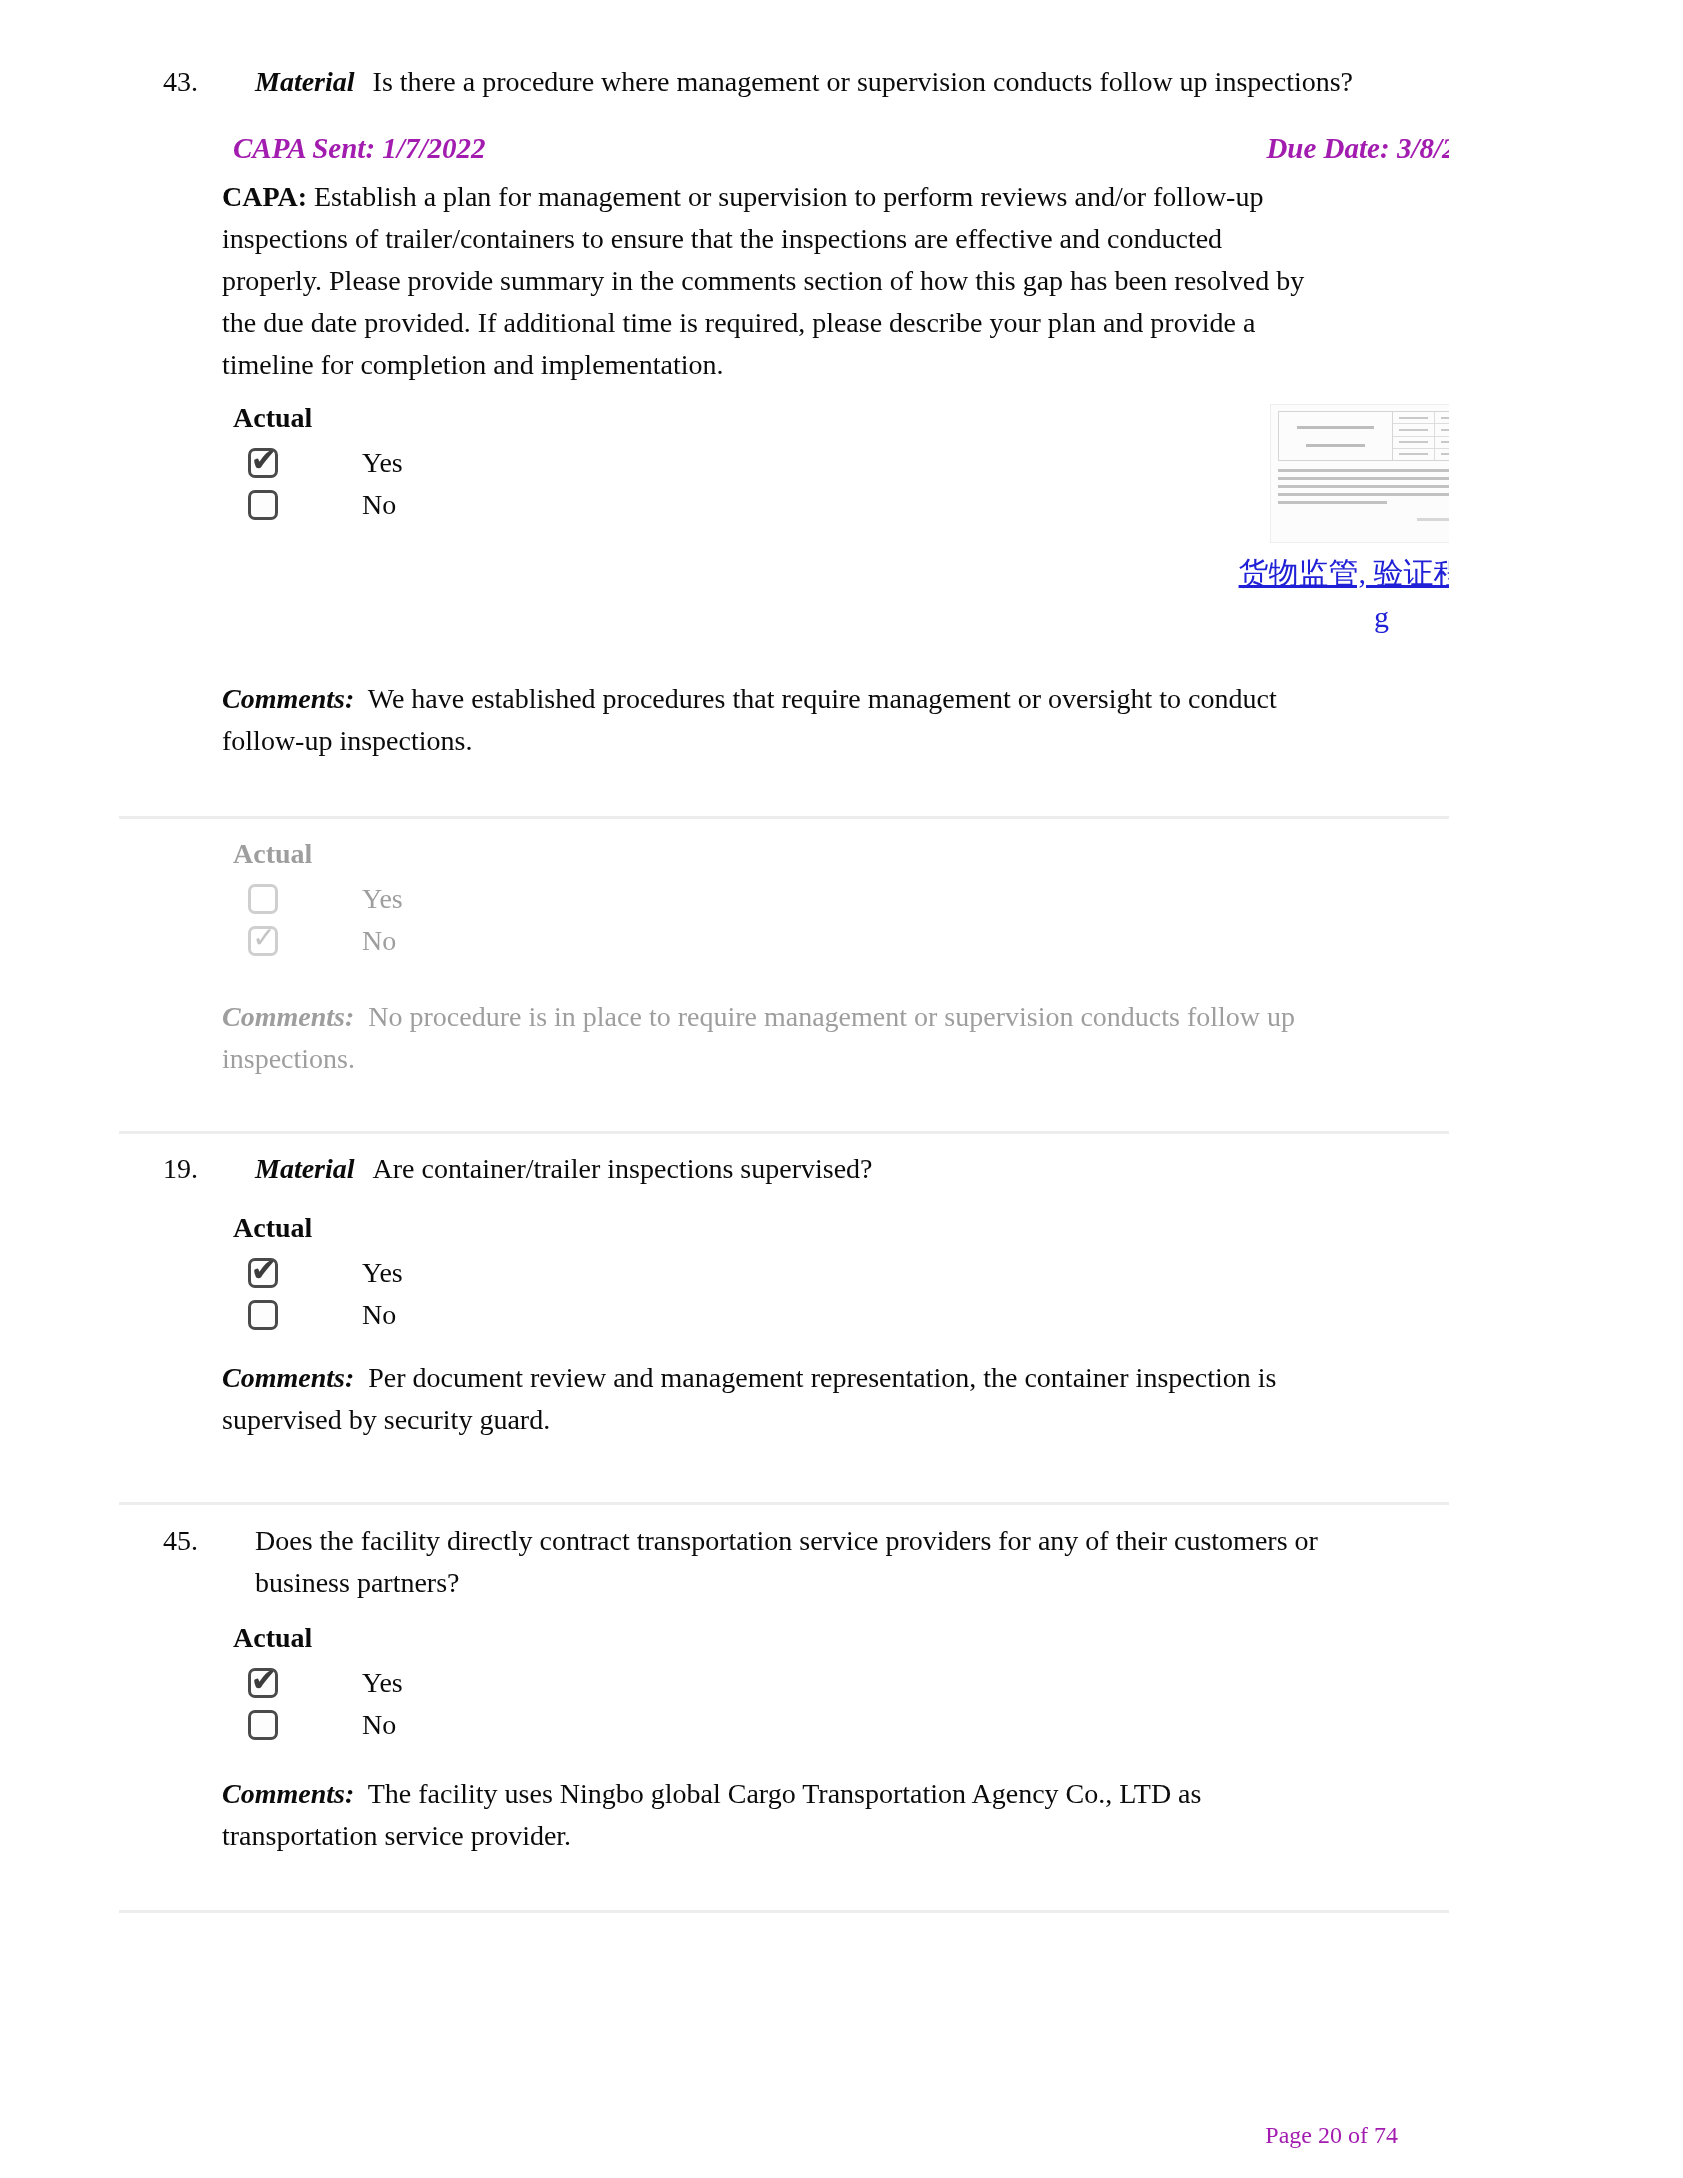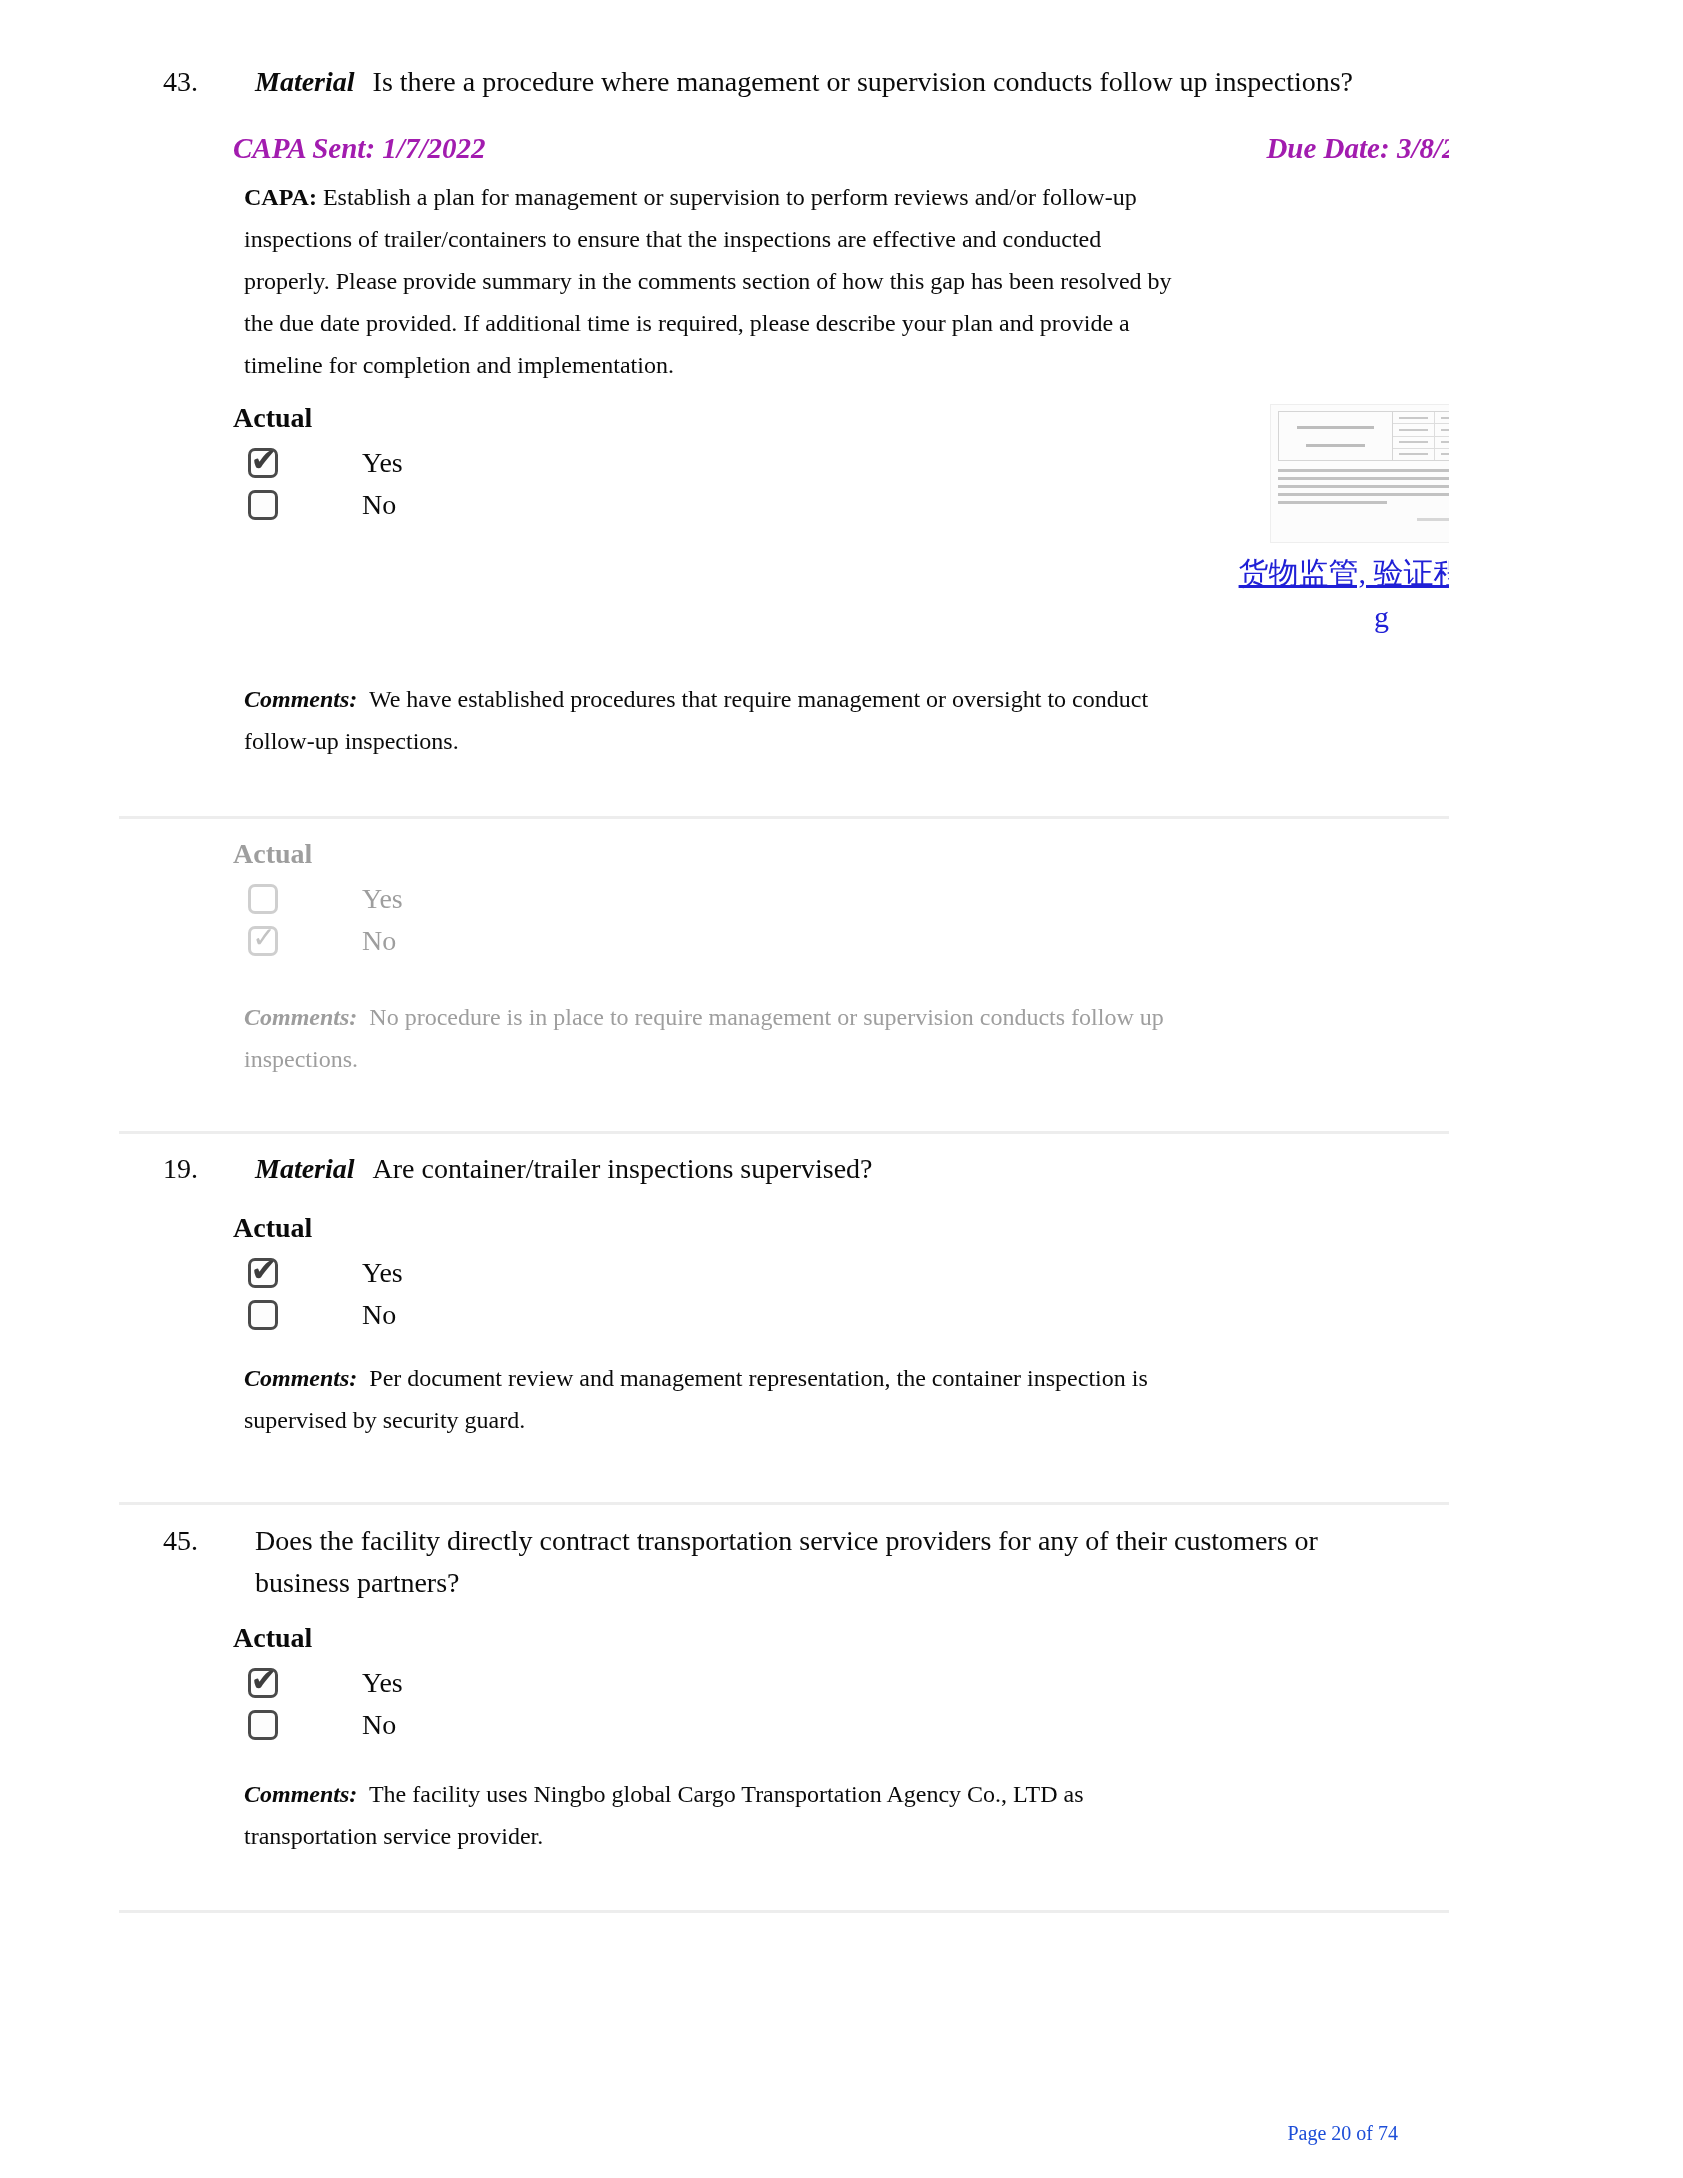--- a/index.html
+++ b/index.html
@@ -22,22 +22,22 @@
   }
   .qnum{display:inline-block;width:92px;margin-left:-92px;vertical-align:top;}
   .qtag{font-weight:bold;font-style:italic;margin-right:18px;}
   .capa-row{
     left:233px;width:1267px;
     display:flex;justify-content:space-between;
     font-size:29px;line-height:42px;
     font-weight:bold;font-style:italic;color:#a21caf;
   }
   .para{
-    left:244px;width:1312px;
-    font-size:24px;line-height:42px;
+    left:222px;width:1312px;
+    font-size:28px;line-height:42px;
     white-space:pre-line;color:#0b0b0b;
   }
   .para .plabel{font-weight:bold;}
   .para .plabel.it{font-style:italic;}
   .answer{left:233px;}
   .actual-label{font-size:28px;line-height:42px;font-weight:bold;color:#0b0b0b;}
   .cb-row{display:flex;align-items:center;margin-top:9px;height:33px;}
   .cb-row.first{margin-top:7px;}
   .cb{
     width:30px;height:30px;margin-left:15px;
@@ -81,21 +81,21 @@
   .attach-link{
     left:1233px;top:551px;width:297px;
     text-align:center;
     font-size:30px;line-height:44px;
     color:#2020d6;text-decoration:underline;
     word-break:break-all;white-space:normal;
     cursor:pointer;
   }
   .footer{
     top:2122px;right:51px;
-    font-size:20px;color:#1d4ed8;
+    font-size:24px;color:#a21caf;
   }
 </style>
 </head>
 <body>
 
 <div class="page">
 
   <div class="abs question" style="top:61px;"><span class="qnum">43.</span><span class="qtag">Material</span><span>Is there a procedure where management or supervision conducts follow up inspections?</span></div>
 
   <div class="abs capa-row" style="top:127px;">

